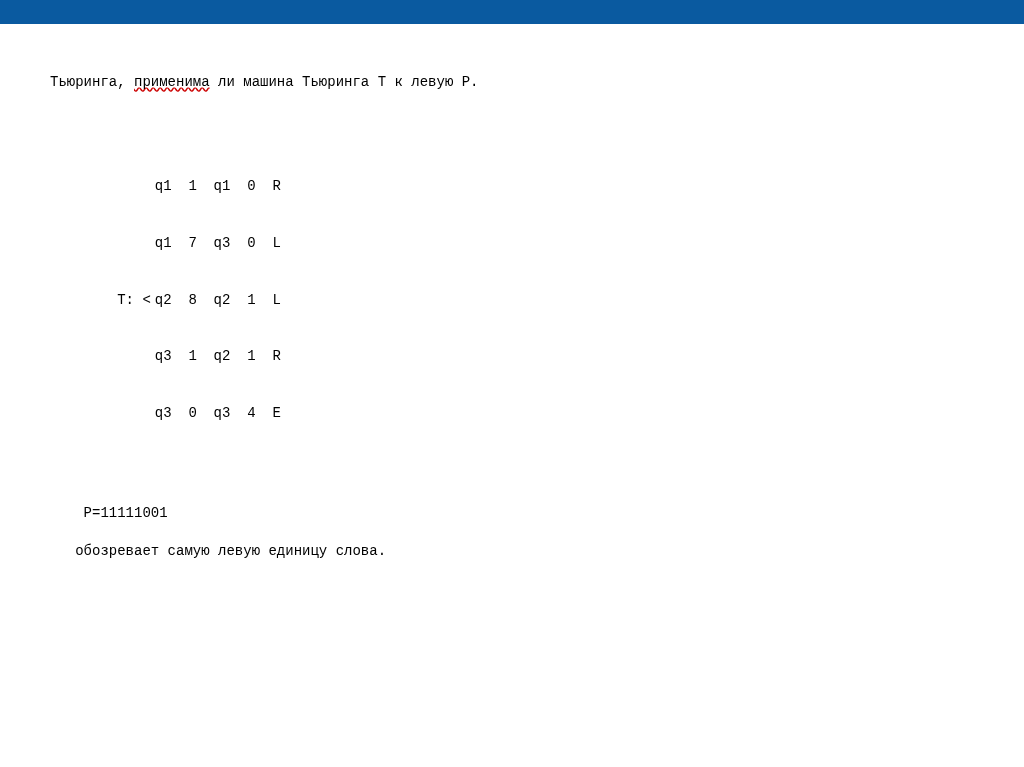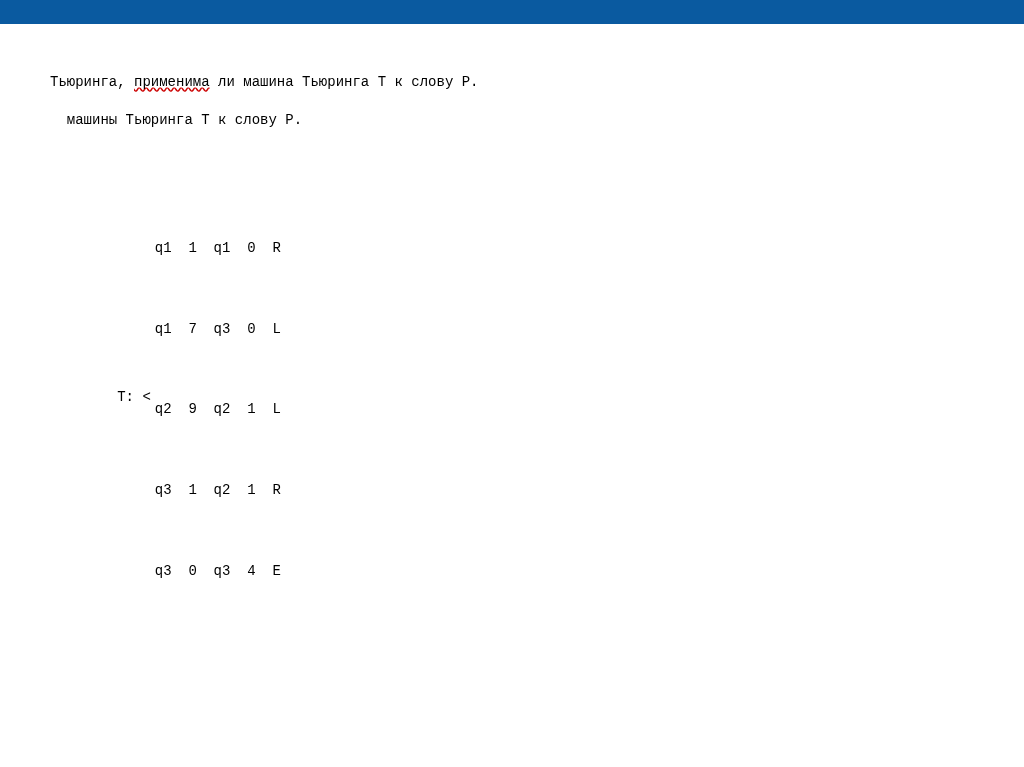--- a/index.html
+++ b/index.html
@@ -19,44 +19,45 @@
     width: 100%;
   }
   .page {
     padding: 30px 40px 10px 50px;
     white-space: pre;
     line-height: 1.35;
   }
   .indent-table { padding-left: 8ch; display: flex; align-items: center; margin-top: 10px; margin-bottom: 6px;}
   .table-label { margin-right: 4px; }
   .rules { display: inline-block; }
-  .rule-row { white-space: pre; margin-top: 24px; }
+  .rule-row { white-space: pre; }
   .sq { text-decoration: underline wavy #c00; text-decoration-skip-ink: none; }
   .block { margin-top: 8px; }
 </style>
 </head>
 <body>
 
 <div class="topbar"></div>
 
 <div class="page">
-<div><span>Тьюринга, </span><span class="sq">применима</span><span> ли машина Тьюринга Т к слову Р.</span></div>
-<div>  машины Тьюринга Т к слову Р.</div>
+<div><span>Тьюринга, </span><span class="sq">применима</span><span> ли машина Тьюринга Т к левую Р.</span></div>
 
 <div class="indent-table">
   <span class="table-label">T: &lt;</span>
   <div class="rules">
     <div class="rule-row">q1  1  q1  0  R</div>
     <div class="rule-row">q1  7  q3  0  L</div>
-    <div class="rule-row">q2  9  q2  1  L</div>
+    <div class="rule-row">q2  8  q2  1  L</div>
     <div class="rule-row">q3  1  q2  1  R</div>
     <div class="rule-row">q3  0  q3  4  E</div>
   </div>
 </div>
 
+<div>    P=11111001</div>
+<div>   обозревает самую левую единицу слова.</div>
 
 <div class="block">&nbsp;</div>
 
 
 
 
 
 
 
 

